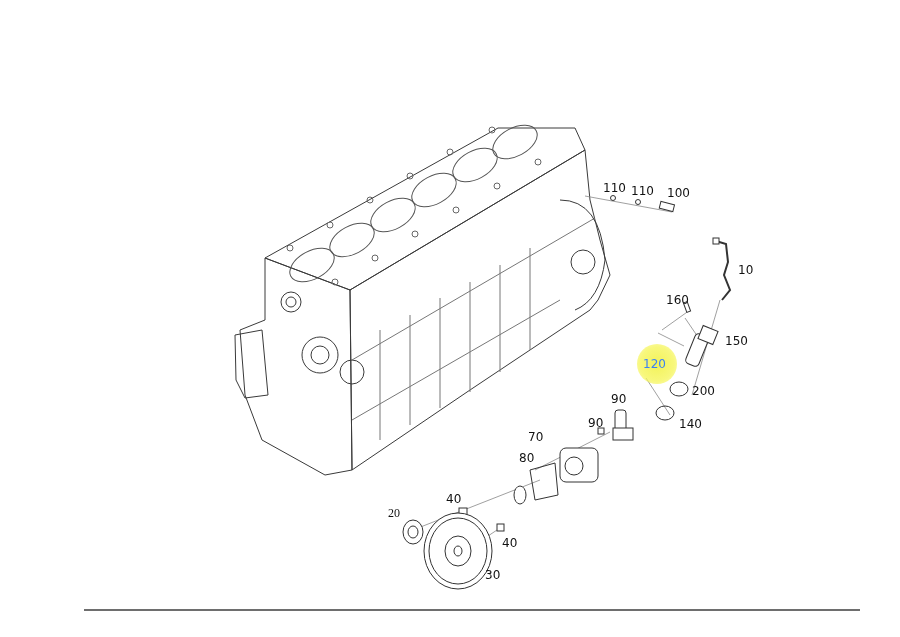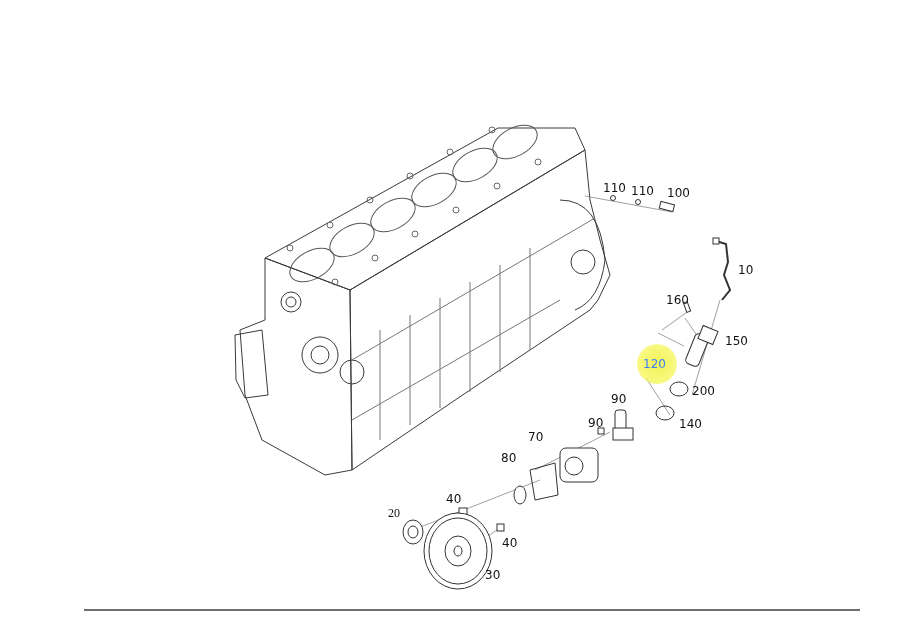--- a/index.html
+++ b/index.html
@@ -134,20 +134,20 @@
   <span class="callout" style="left:667px;top:187px;">100</span>
   <span class="callout" style="left:738px;top:264px;">10</span>
   <span class="callout" style="left:666px;top:294px;">160</span>
   <span class="callout" style="left:725px;top:335px;">150</span>
   <span class="callout hl" style="left:643px;top:358px;color:#3b82f6;">120</span>
   <span class="callout" style="left:692px;top:385px;">200</span>
   <span class="callout" style="left:679px;top:418px;">140</span>
   <span class="callout" style="left:611px;top:393px;">90</span>
   <span class="callout" style="left:588px;top:417px;">90</span>
   <span class="callout" style="left:528px;top:431px;text-align:right;">70</span>
-  <span class="callout" style="left:501px;top:452px;text-align:center;">80</span>
+  <span class="callout" style="left:519px;top:452px;text-align:center;">80</span>
   <span class="callout" style="left:446px;top:493px;">40</span>
   <span class="callout" style="left:388px;top:507px;font-family:Liberation Serif, serif;">20</span>
   <span class="callout" style="left:502px;top:537px;">40</span>
   <span class="callout" style="left:485px;top:569px;">30</span>
 </div>
 
 <div class="rule"></div>
 
 </body></html>

